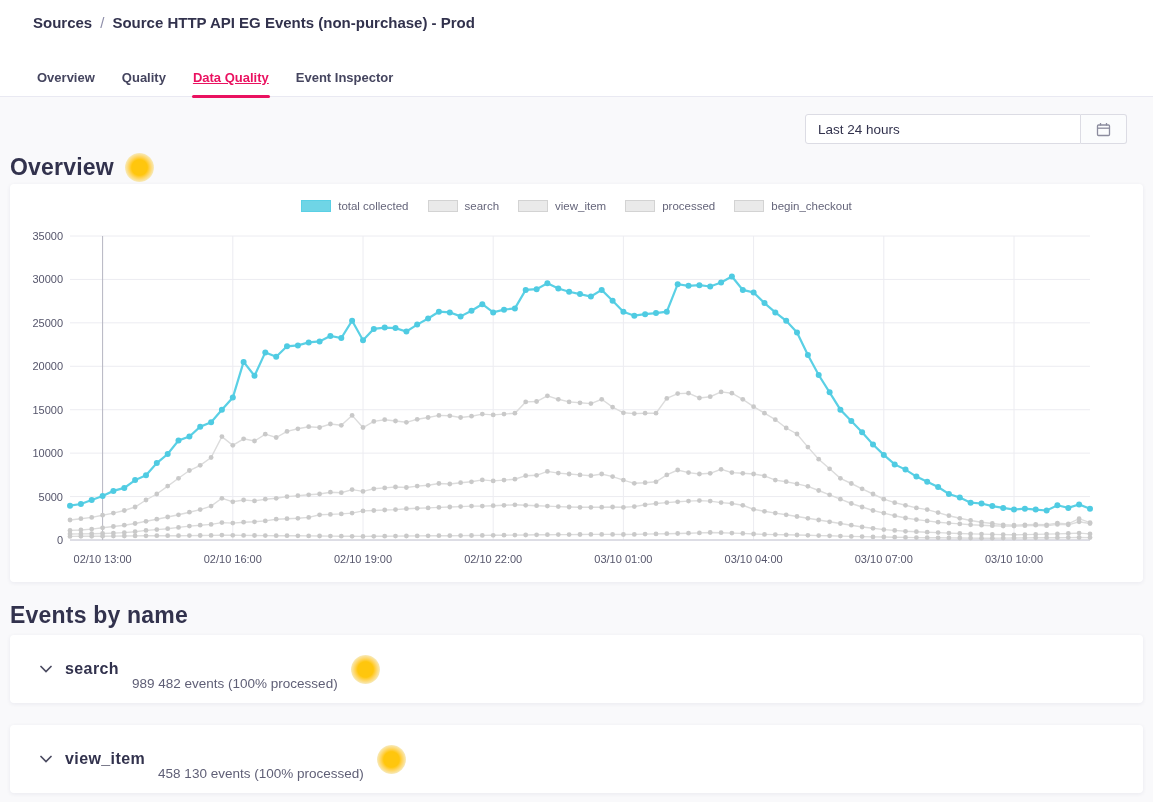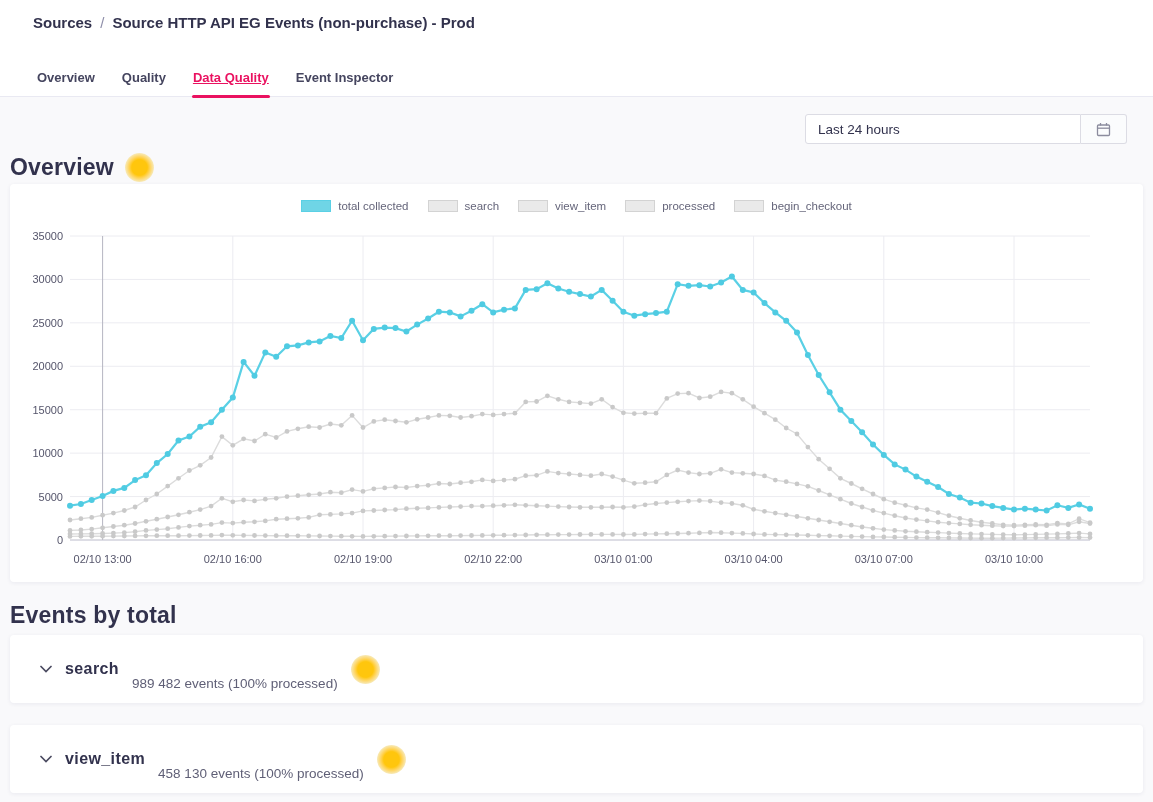--- a/index.html
+++ b/index.html
@@ -625,21 +625,21 @@
         <circle cx="1025.7" cy="287.6" r="3" fill="#4fcbe2"></circle>
         <circle cx="1036.6" cy="288.5" r="3" fill="#4fcbe2"></circle>
         <circle cx="1047.4" cy="283.3" r="3" fill="#4fcbe2"></circle>
         <circle cx="1058.3" cy="285.9" r="3" fill="#4fcbe2"></circle>
         <circle cx="1069.1" cy="282.4" r="3" fill="#4fcbe2"></circle>
         <circle cx="1080.0" cy="286.7" r="3" fill="#4fcbe2"></circle>
       </svg>
   </div>
 
   <div class="section-title-row row-events">
-    <div class="section-title">Events by total</div>
+    <div class="section-title">Events by name</div>
   </div>
 
   <div class="card events-card card-search">
     <div class="event-row">
       <svg width="12" height="8" viewBox="0 0 12 8">
         <polyline points="1,1.5 6,6.5 11,1.5" stroke="#4a4a60" stroke-width="1.7" fill="none" stroke-linecap="round"></polyline>
       </svg>
       <span class="event-name">search</span>
       <span class="event-summary">989 482 events (100% processed)</span>
       <span class="sun-badge"></span>

